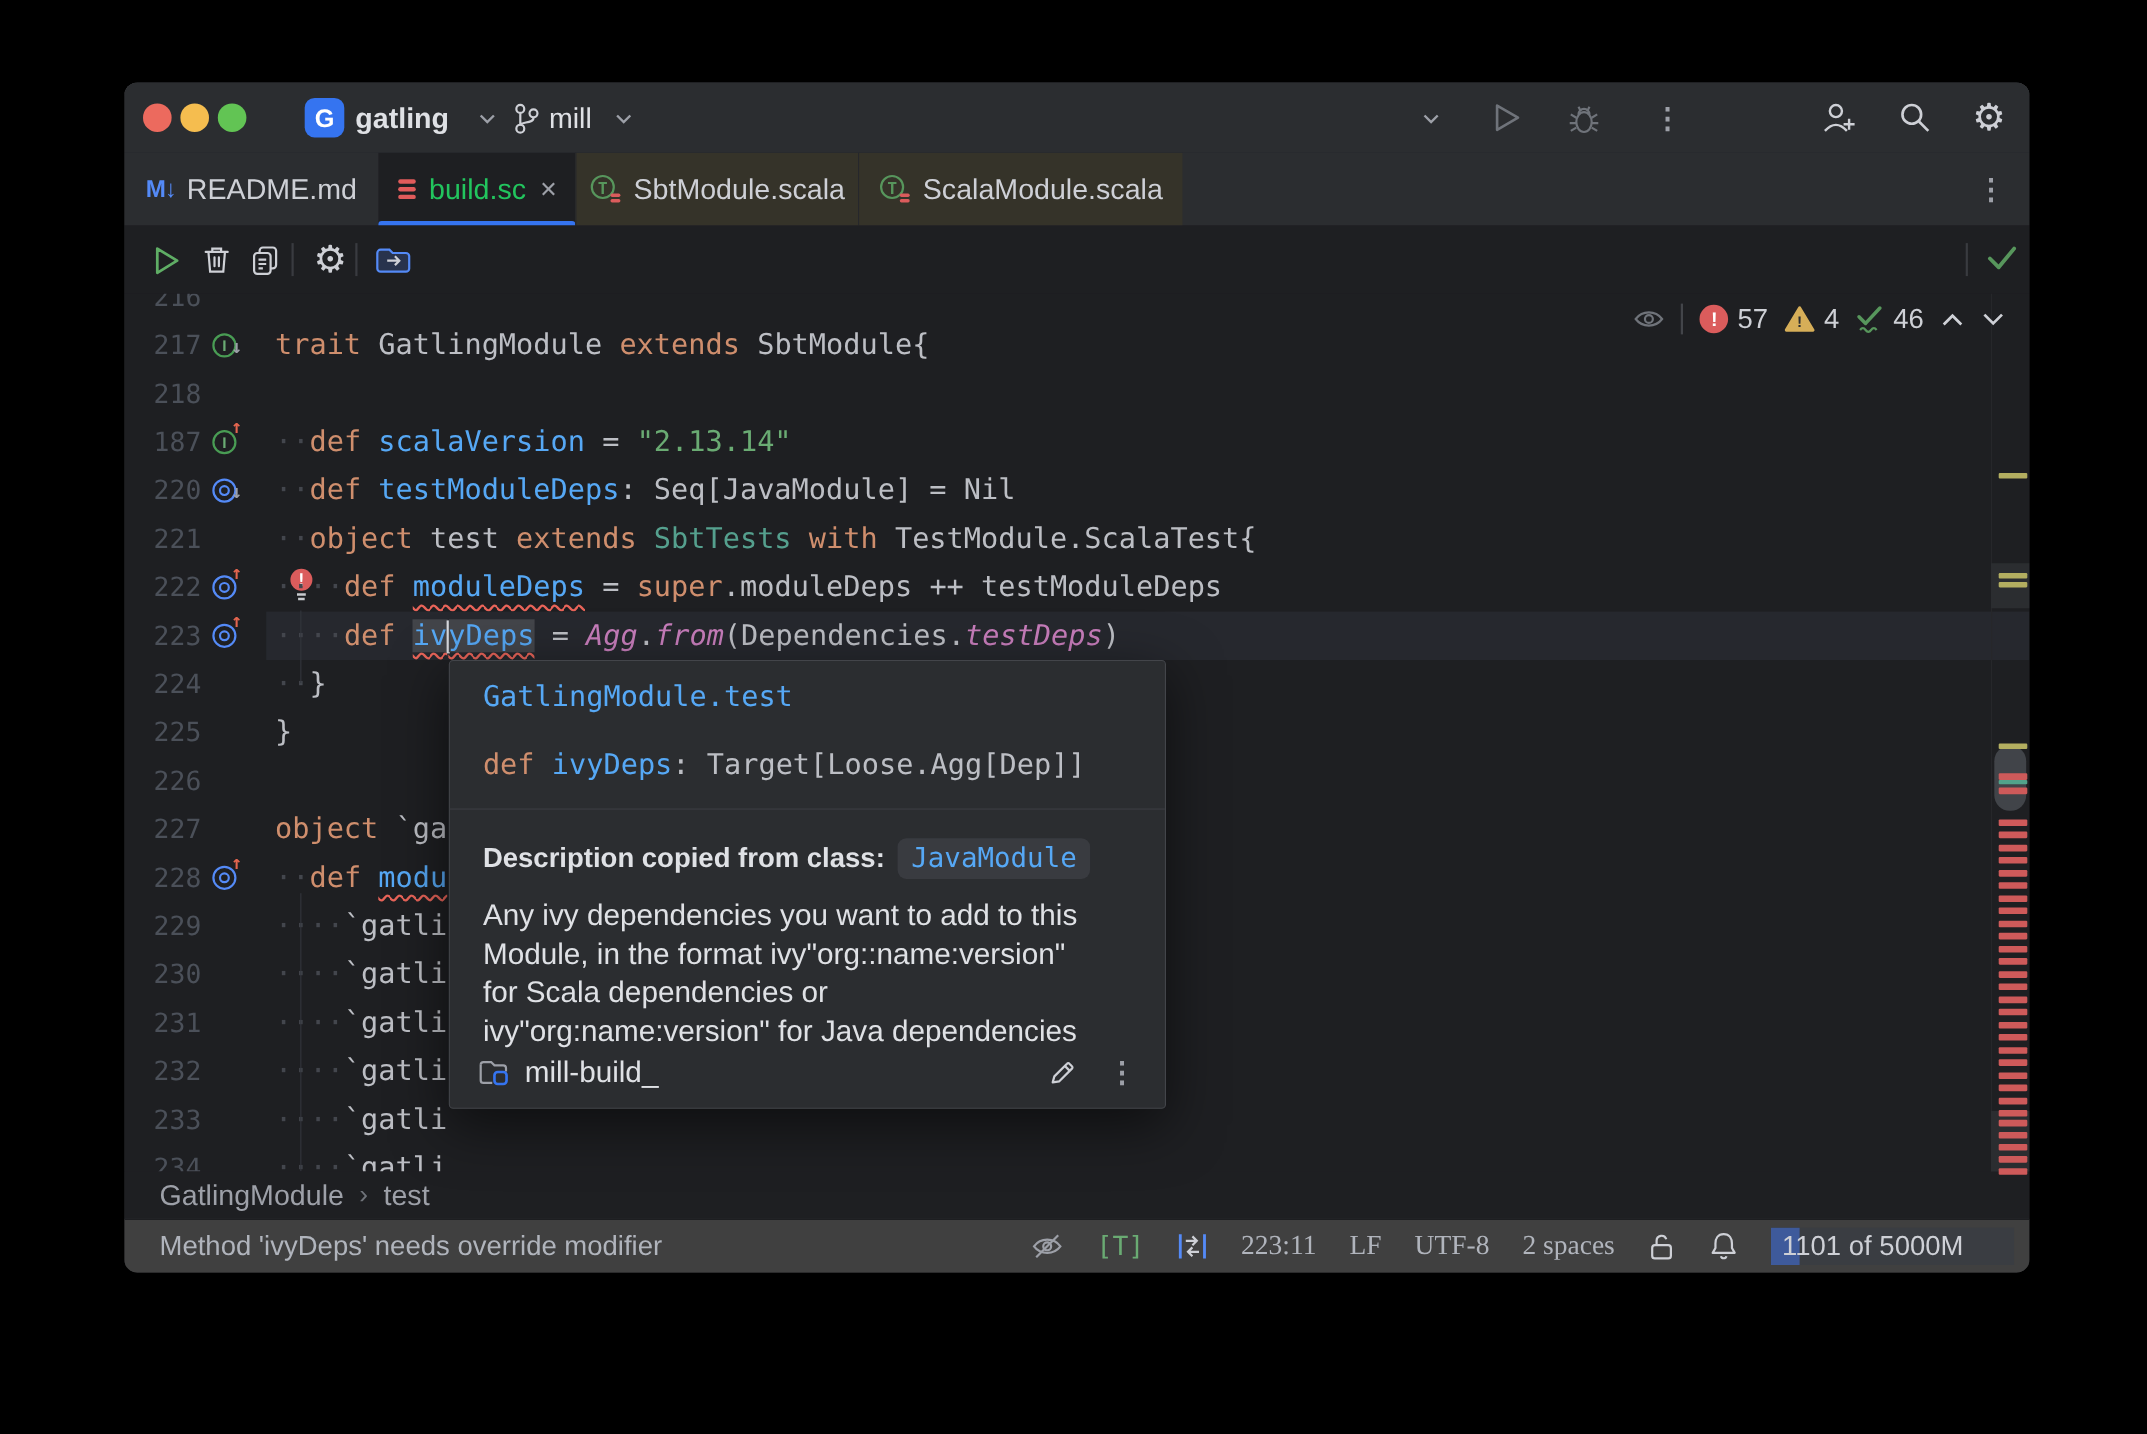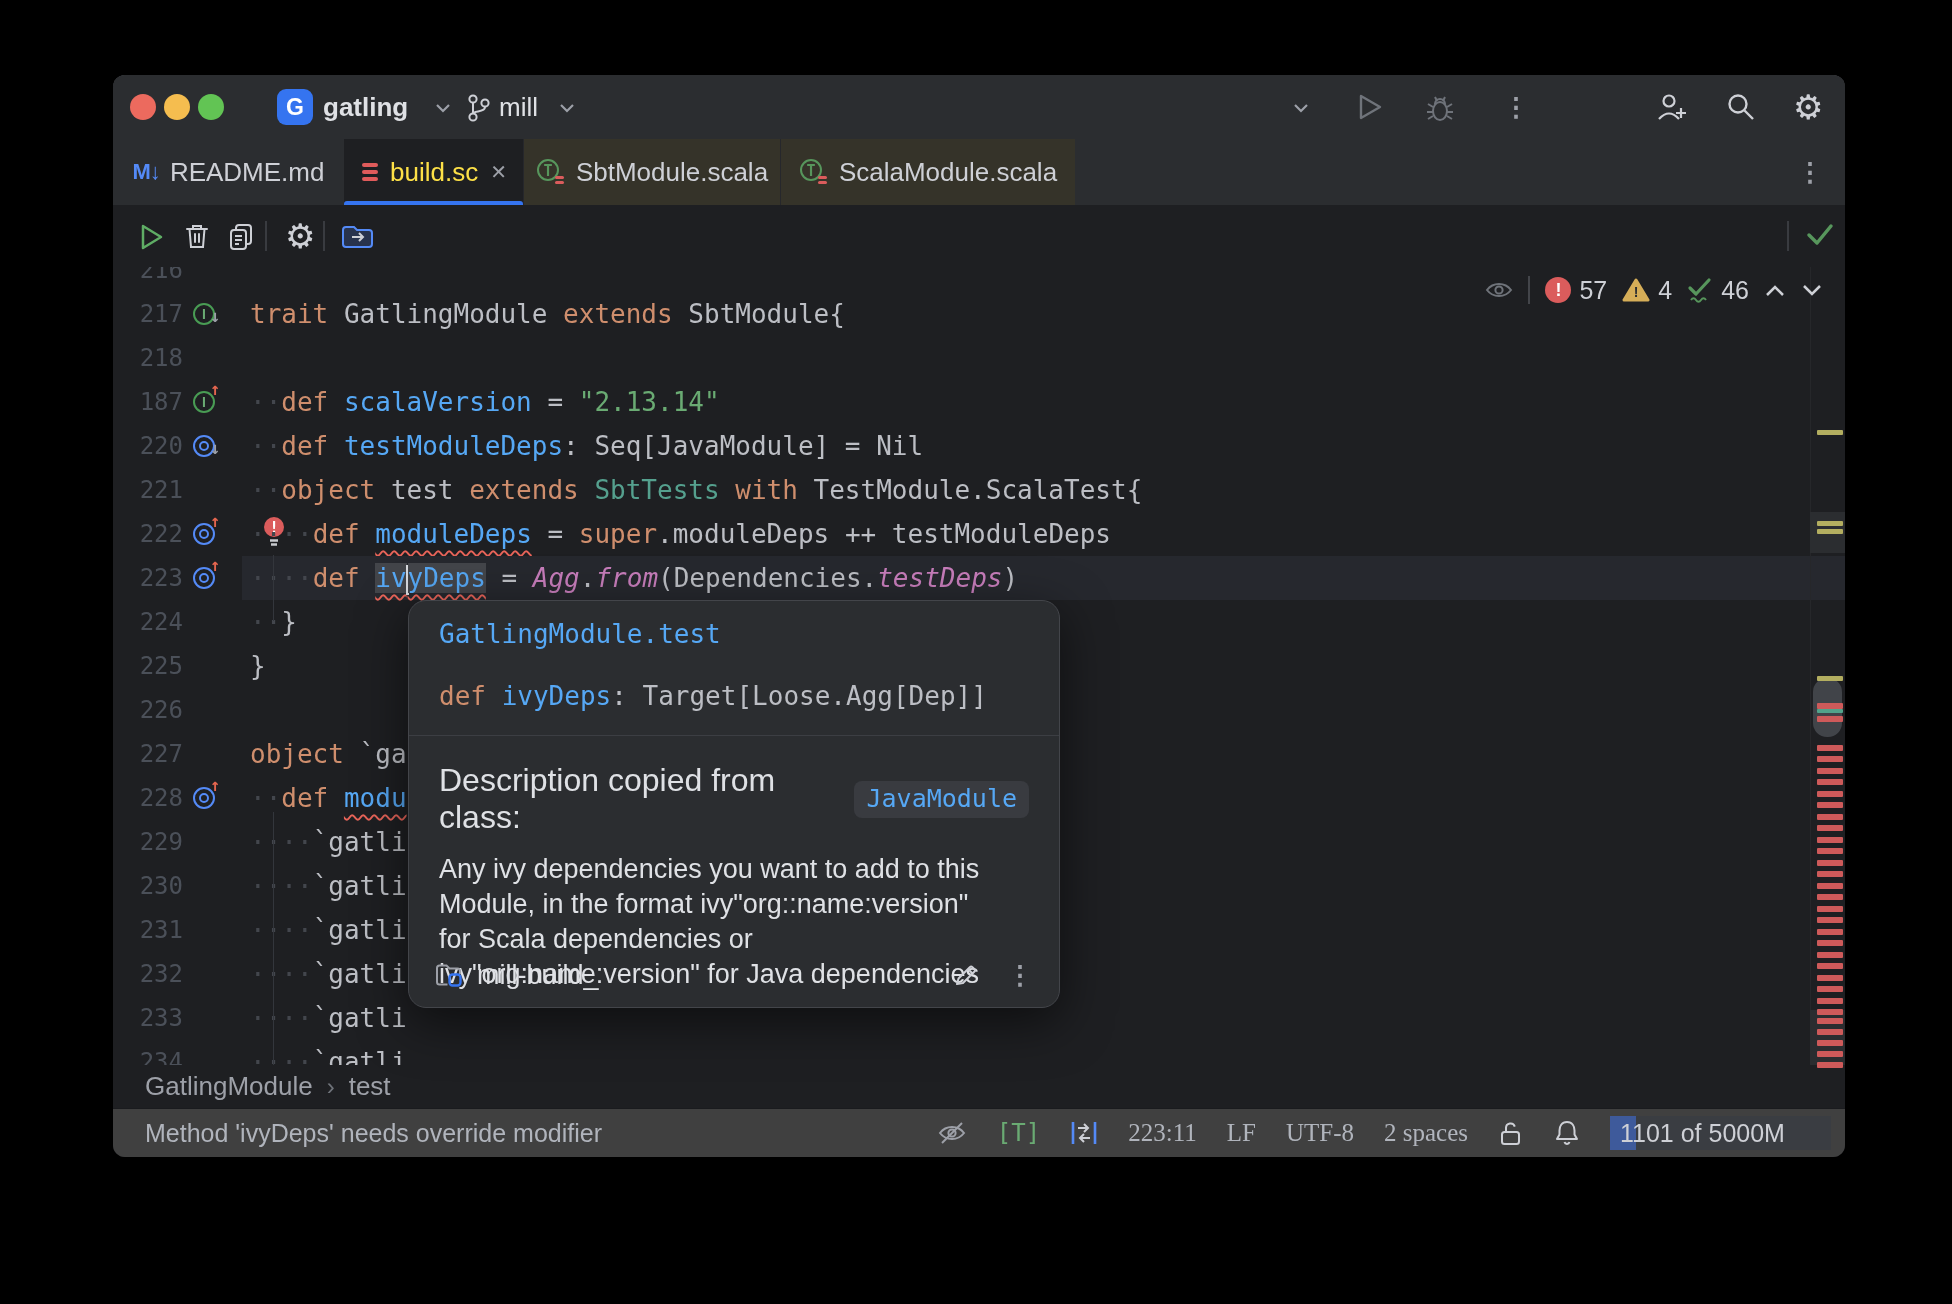--- a/index.html
+++ b/index.html
@@ -19,21 +19,21 @@
   .tb-dim { color:#CED0D6; font-weight:normal; }
   .chev { position:absolute; top:28px; }
   .tb-ico { position:absolute; top:17px; }
   .glyph { color:#CED0D6; }
 
   
   .tabbar { position:absolute; left:0; top:64px; width:100%; height:66px; background:#2B2D30; }
   .tab { position:absolute; top:0; height:66px; display:flex; align-items:center; justify-content:center; gap:10px; }
   .tab-label { color:#CED0D6; font-size:26px; }
   .tab-active { background:#1E1F22; }
-  .tab-active .tab-label { color:#fde047; }
+  .tab-active .tab-label { color:#22c55e; }
   .tab-lib { background:#353329; }
   .underline { position:absolute; left:0; bottom:0; width:100%; height:4px; background:#3574F0; border-radius:3px 3px 0 0; }
   .closex { color:#9DA0A8; font-size:20px; margin-left:2px; }
   .mdicon { color:#548AF7; font-weight:bold; font-size:22px; letter-spacing:-1px; }
   .tab-more { position:absolute; left:1684px; top:0; height:66px; line-height:66px; font-size:26px; color:#9DA0A8; font-weight:bold; }
 
   
   .toolbar { position:absolute; left:0; top:130px; width:100%; height:62px; background:#1E1F22; }
   .tl-ico { position:absolute; top:17px; }
   .tl-sep { position:absolute; top:16px; width:2px; height:30px; background:#393B40; }
@@ -88,27 +88,27 @@
   .status-msg { position:absolute; left:32px; top:0; line-height:48px; }
   .status-right { position:absolute; right:14px; top:0; height:48px; display:flex; align-items:center; gap:30px; }
   .titem { color:#B0B4BC;font-family:Liberation Serif, serif; }
   .t-green { color:#6AAB73; font-family:"DejaVu Sans Mono",monospace; }
   .mem { position:relative; width:221px; height:34px; background:#3A3D42; overflow:hidden; }
   .memfill { position:absolute; left:0; top:0; width:26px; height:34px; background:#3E5A9B; }
   .memtext { position:absolute; left:10px; top:0; line-height:34px; color:#CED0D6; }
 
   
   .popup { position:absolute; left:295px; top:525px; width:652px; height:408px; background:#2B2D30;
-           border:1px solid #43454A; border-radius:18px; z-index:40; box-shadow:0 14px 50px rgba(0,0,0,.55); }
+           border:1px solid #43454A; border-radius:4px; z-index:40; box-shadow:0 14px 50px rgba(0,0,0,.55); }
   .mono { font-family:"DejaVu Sans Mono", monospace; }
   .pop-title { padding:18px 30px 0; font-size:26px; color:#56A8F5; }
   .pop-sig { padding:32px 30px 24px; font-size:26px; color:#BCBEC4; }
   .pop-hr { border:none; border-top:1px solid #3C3E43; margin:0; }
   .pop-desc-label { display:flex; align-items:center; gap:12px; padding:26px 30px 0; }
-  .pop-bold { font-weight:normal; font-size:32px; color:#DFE1E5; }
+  .pop-bold { font-weight:bold; font-size:25px; color:#DFE1E5; }
   .chip { background:#393B40; border-radius:8px; padding:3px 12px 5px; font-size:25px; color:#56A8F5; }
   .pop-para { padding:16px 30px 0; font-size:27px; line-height:35px; color:#DFE1E5; }
   .pop-footer { position:absolute; left:0; bottom:0; width:100%; height:64px; display:flex; align-items:center; padding:0 26px; }
   .pop-module { margin-left:14px; font-size:27px; color:#DFE1E5; flex:1; }
   .pop-dots { margin-left:28px; font-size:26px; color:#9DA0A8; font-weight:bold; }
 </style>
 </head>
 <body>
 
 <div class="window">

